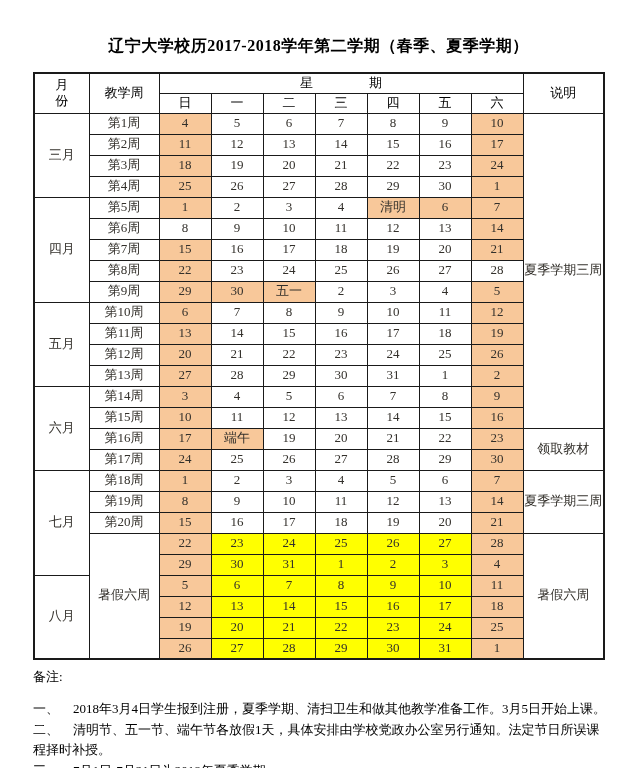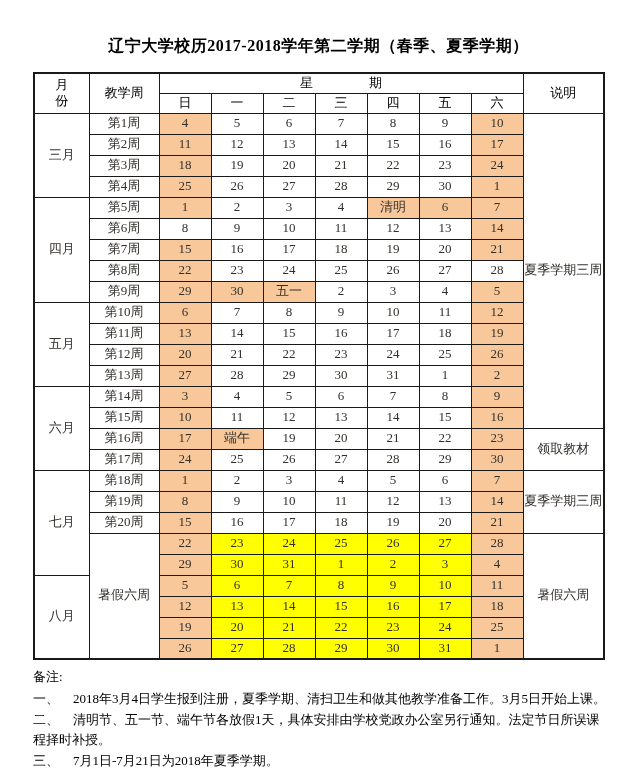--- a/index.html
+++ b/index.html
@@ -35,21 +35,21 @@
   tr.hdr th{height:20px;color:#000;}
   th.month-hdr div{line-height:1.25;font-size:13px;}
   .week-spread{display:inline-block;letter-spacing:56px;margin-right:-56px;}
   td.month-cell{font-size:13px;font-family:Liberation Serif, serif;}
   td.week-cell{font-size:12.5px;}
   td.note-cell{font-size:13px;}
   td.wkend{background:var(--weekend-bg);}
   td.vac{background:var(--vacation-bg);}
   td.holiday{background:var(--weekend-bg);color:var(--holiday-text);font-weight:bold;}
   .remarks{margin-top:7px;width:575px;font-size:13px;line-height:1.6;color:#000;}
-  .remark-title{margin-bottom:1px;}
+  .remark-title{margin-bottom:11px;}
   .remark-line .num{margin-right:14px;}
 </style>
 </head>
 <body>
 
 <div class="page">
   <div class="title">辽宁大学校历2017-2018学年第二学期（春季、夏季学期）</div>
 
   <table class="cal">
     <colgroup>

